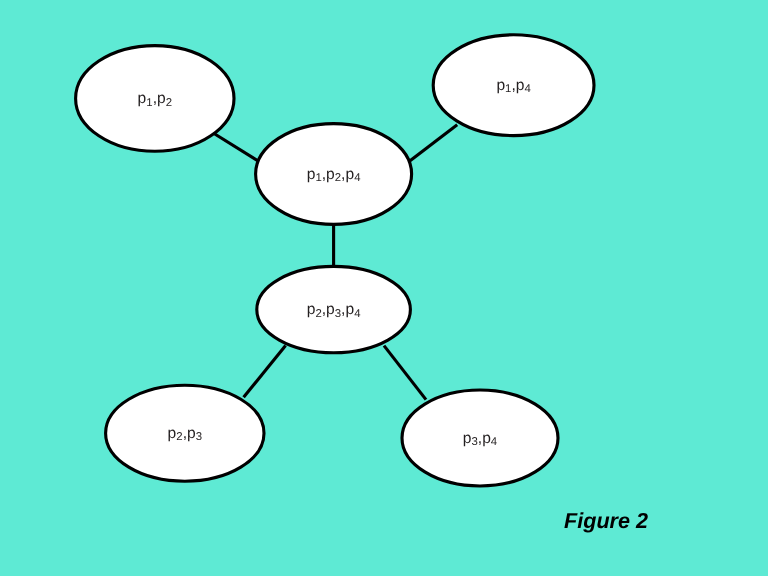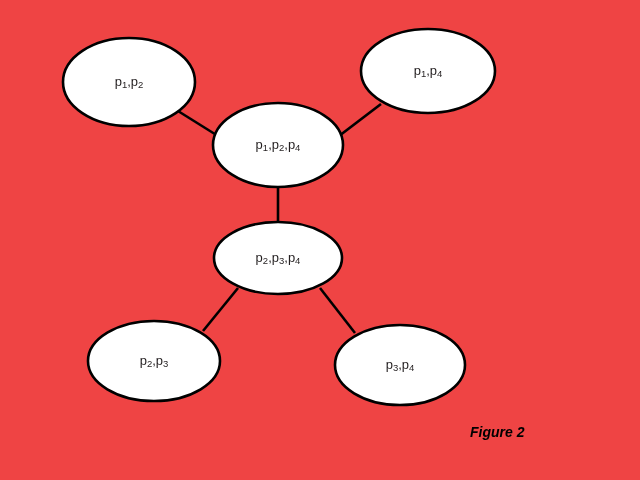--- a/index.html
+++ b/index.html
@@ -7,21 +7,21 @@
     padding: 0;
     background: #ffffff;
   }
   body {
     font-family: "Liberation Sans", sans-serif;
   }
   #figure-canvas {
     position: relative;
     width: 640px;
     height: 480px;
-    background: #ef4444;
+    background: #5eead4;
     overflow: hidden;
   }
   #graph-svg {
     position: absolute;
     left: 0;
     top: 0;
     width: 640px;
     height: 480px;
   }
   .node-ellipse {
@@ -43,21 +43,21 @@
   }
   .node-label tspan.sub {
     font-size: 9.5px;
     baseline-shift: -28%;
   }
   #figure-caption {
     position: absolute;
     left: 470px;
     top: 424px;
     font-family: "Liberation Sans", sans-serif;
-    font-size: 14px;
+    font-size: 18px;
     font-weight: bold;
     font-style: italic;
     color: #000000;
     white-space: nowrap;
   }
 </style>
 </head>
 <body>
 
 <div id="figure-canvas">

